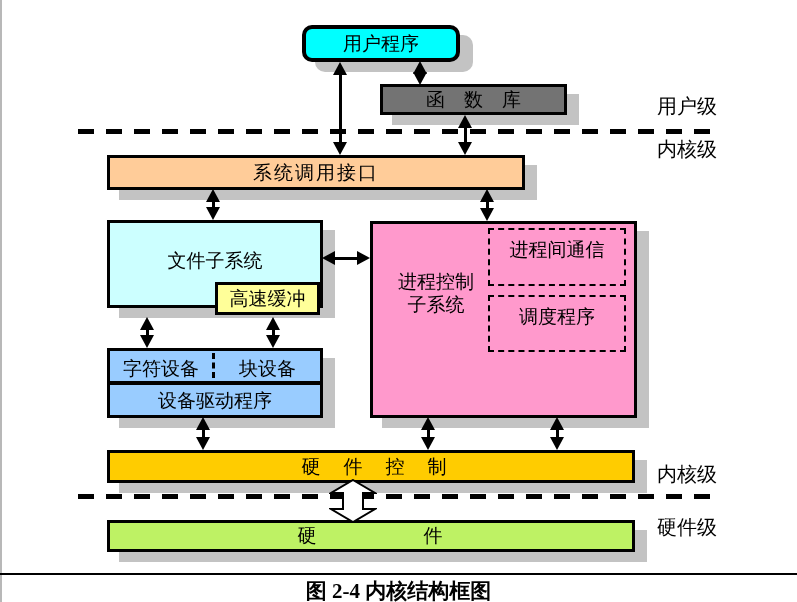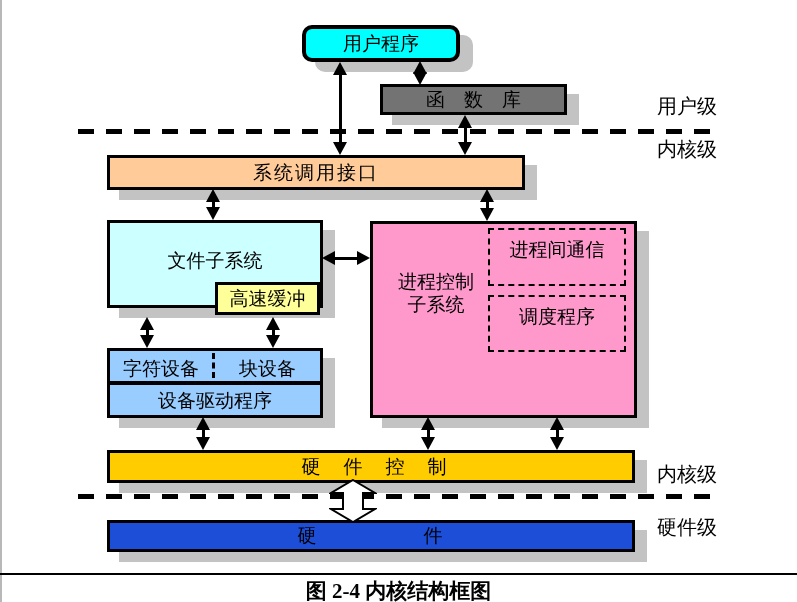--- a/index.html
+++ b/index.html
@@ -30,21 +30,21 @@
   .ipc-box{left:115px;top:4px;width:138px;height:58px;padding-top:7px;}
   .sched-box{left:115px;top:71px;width:138px;height:57px;padding-top:7px;}
   .memory-box{position:absolute;box-sizing:border-box;left:116px;top:138px;width:145px;height:53px;background:#CCFFCC;border:3px solid #000;text-align:center;padding-top:6px;}
   .device-box{left:107px;top:348px;width:216px;height:70px;background:#99CCFF;}
   .char-label{position:absolute;left:0;top:5px;width:102px;text-align:center;}
   .block-label{position:absolute;left:105px;top:5px;width:105px;text-align:center;}
   .v-dash{position:absolute;left:102px;top:2px;height:25px;width:0;border-left:3px dashed #000;}
   .h-div{position:absolute;left:0;top:30px;width:100%;height:4px;background:#000;}
   .driver-label{position:absolute;left:0;top:37px;width:100%;text-align:center;}
   .hw-control{left:107px;top:450px;width:528px;height:33px;background:#FFCC00;line-height:27px;padding-left:8px;}
-  .hardware-bar{left:107px;top:520px;width:528px;height:32px;background:#1d4ed8;line-height:26px;}
+  .hardware-bar{left:107px;top:520px;width:528px;height:32px;background:#bef264;line-height:26px;}
   
   .dashline{position:absolute;left:78px;width:640px;height:5px;z-index:1;
     background:repeating-linear-gradient(90deg,#000 0 16px,transparent 16px 28px);}
   .dash-1{top:129px;}
   .dash-2{top:494px;}
   
   .level-label{position:absolute;left:657px;font-size:20px;z-index:2;}
   .lv-user{top:93px;}
   .lv-kernel-top{top:136px;}
   .lv-kernel-bottom{top:461px;}

